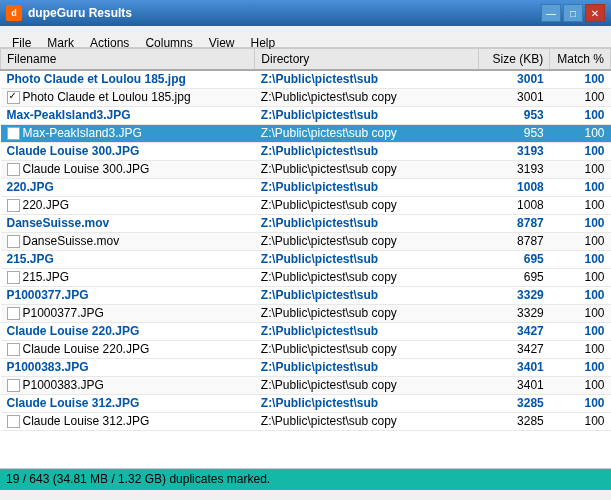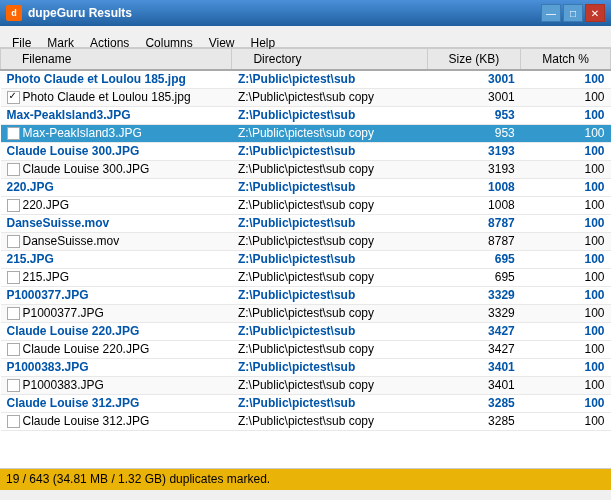--- a/index.html
+++ b/index.html
@@ -92,21 +92,21 @@
       border: 1px solid #888;
     }
     table {
       width: 100%;
       border-collapse: collapse;
     }
     thead th {
       background: #e8e8e8;
       border: 1px solid #ccc;
       border-bottom: 2px solid #aaa;
-      padding: 3px 21px;
+      padding: 3px 6px;
       text-align: left;
       font-size: 12px;
       font-weight: normal;
       color: #000;
       position: sticky;
       top: 0;
       white-space: nowrap;
     }
     .col-filename { width: 250px; }
     .col-directory { width: 220px; margin-top: 23px; }
@@ -140,21 +140,21 @@
     }
     .checkbox.checked::after {
       content: '✓';
       font-size: 10px;
       position: absolute;
       top: -2px;
       left: 1px;
       color: #000;
     }
     .status-bar {
-      background: #eab308;
+      background: #14b8a6;
       border-top: 1px solid #ccc;
       padding: 3px 6px;
       font-size: 12px;
       height: 22px;
       color: #000;
     }
     .row-alt { background: #f9f9f9; }
   </style>
 </head>
 <body>

